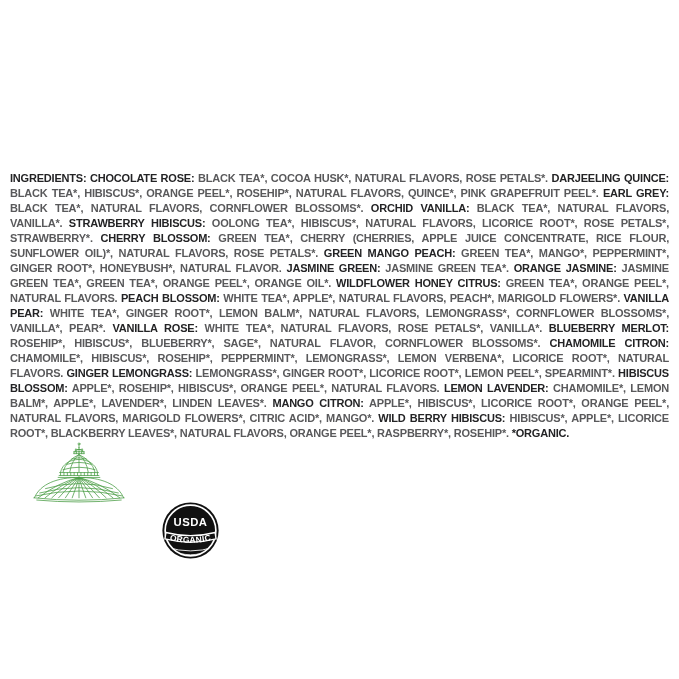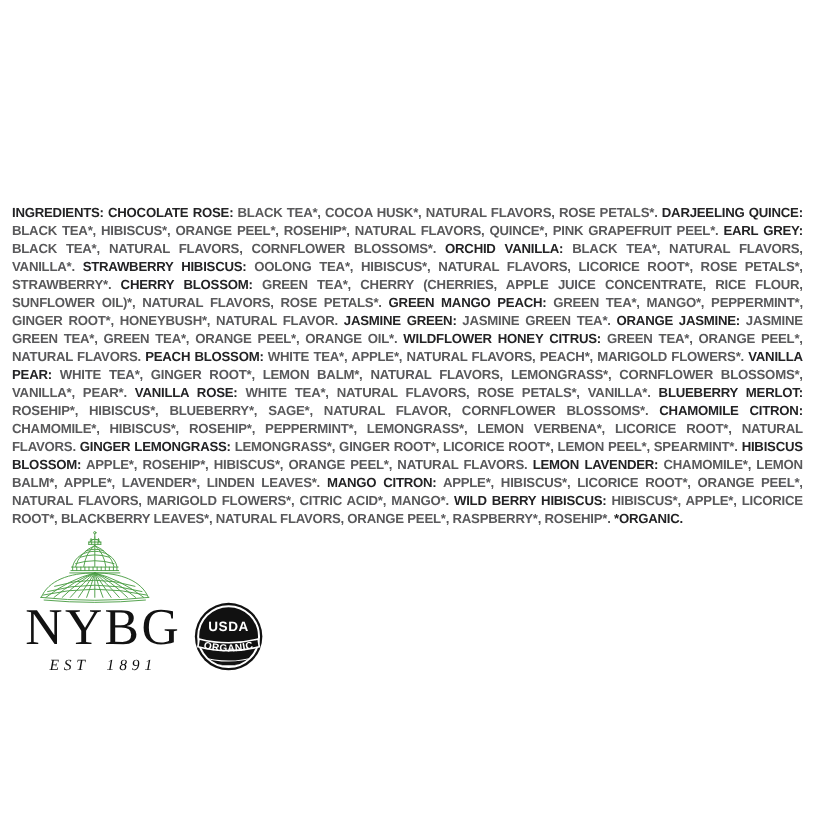--- a/index.html
+++ b/index.html
@@ -89,22 +89,20 @@
         <path d="M50 36.5 Q67 42.5 85 57.5"></path>
         <path d="M50 36.5 Q63 43 78 57.5"></path>
         <path d="M50 36.5 Q59 44 71 57.5"></path>
         <path d="M50 36.5 Q55.5 45 64 57.5"></path>
         <path d="M50 36.5 Q52.5 46 57 57.5"></path>
 
         <path d="M3.5 57.5 Q50 62.5 96.5 57.5"></path>
         <path d="M6.5 59.8 Q50 63.8 93.5 59.8"></path>
       </g>
     </svg>
-    <div class="nybg-word">NYBG</div>
-    <div class="nybg-est">EST 1891</div>
   </div>
 
   <svg class="usda-seal" viewBox="0 0 60 60">
     <defs>
       <clipPath id="sealclip">
           <circle cx="30" cy="30" r="25"></circle>
         </clipPath>
       <path id="orgArc" d="M6.5 39.2 Q30 45.8 53.5 39.2"></path>
     </defs>
     <circle cx="30" cy="30" r="28.6" fill="var(--seal)"></circle>

